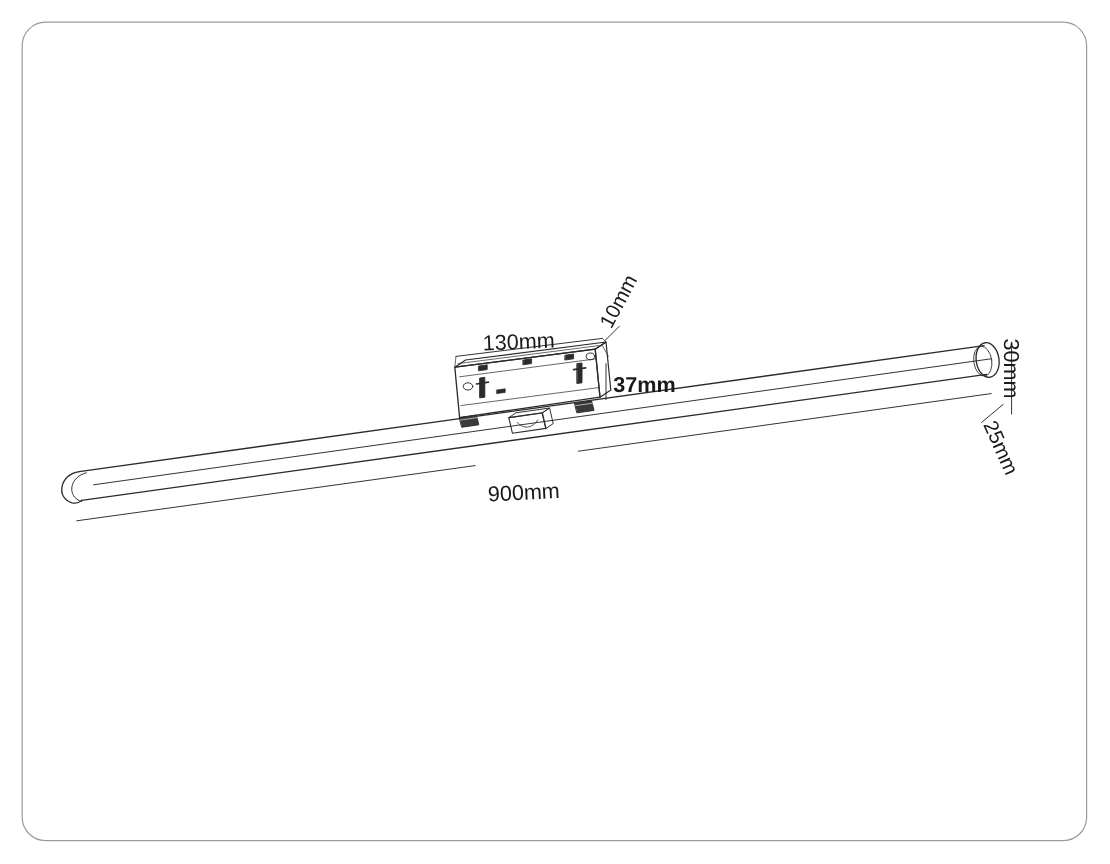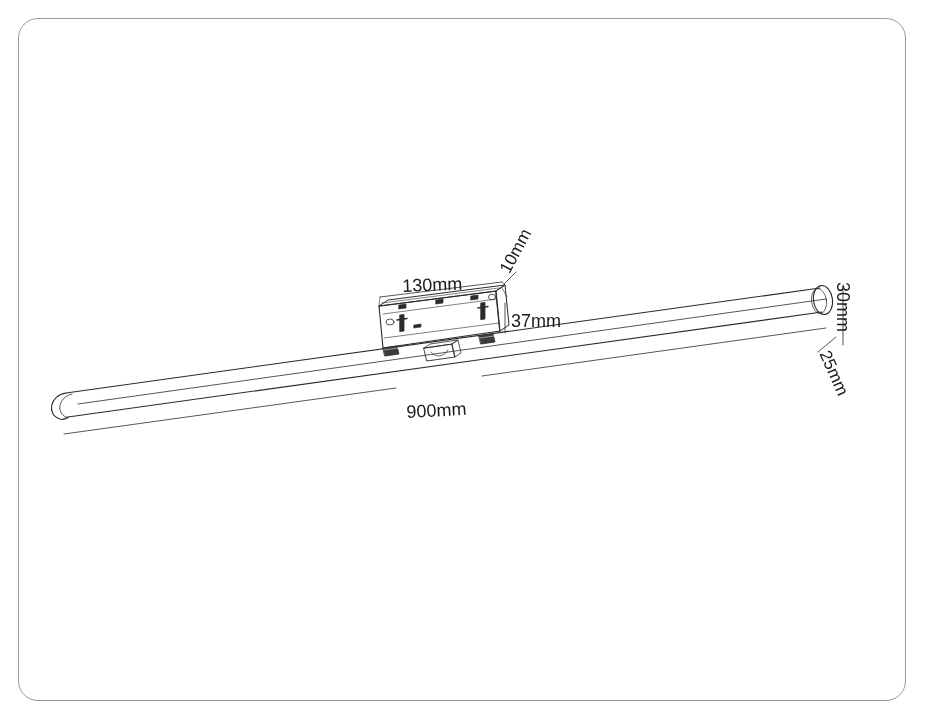--- a/index.html
+++ b/index.html
@@ -55,20 +55,21 @@
     left: 497px;
     top: 268px;
     font-size: 17px;
     transform: rotate(-62deg);
     transform-origin: left top;
   }
   #label-37mm {
     left: 511px;
     top: 312px;
     font-size: 18px;
+    font-weight: bold;
   }
   #label-900mm {
     left: 406px;
     top: 403px;
     font-size: 18px;
     transform: rotate(-3deg);
     transform-origin: left top;
   }
   #label-30mm {
     left: 852px;

